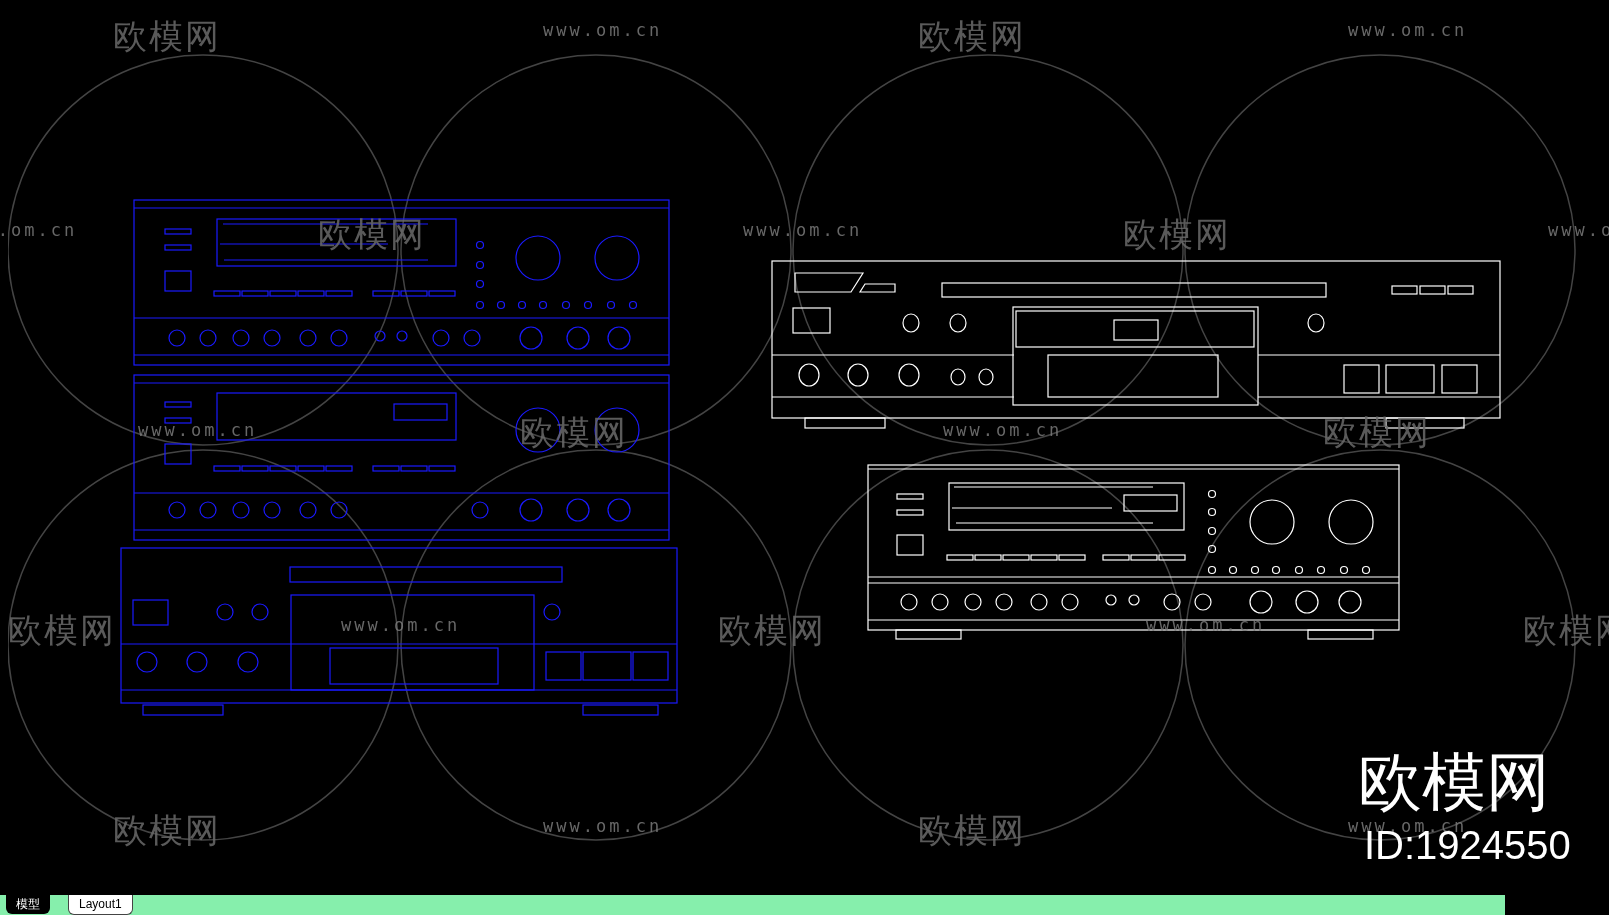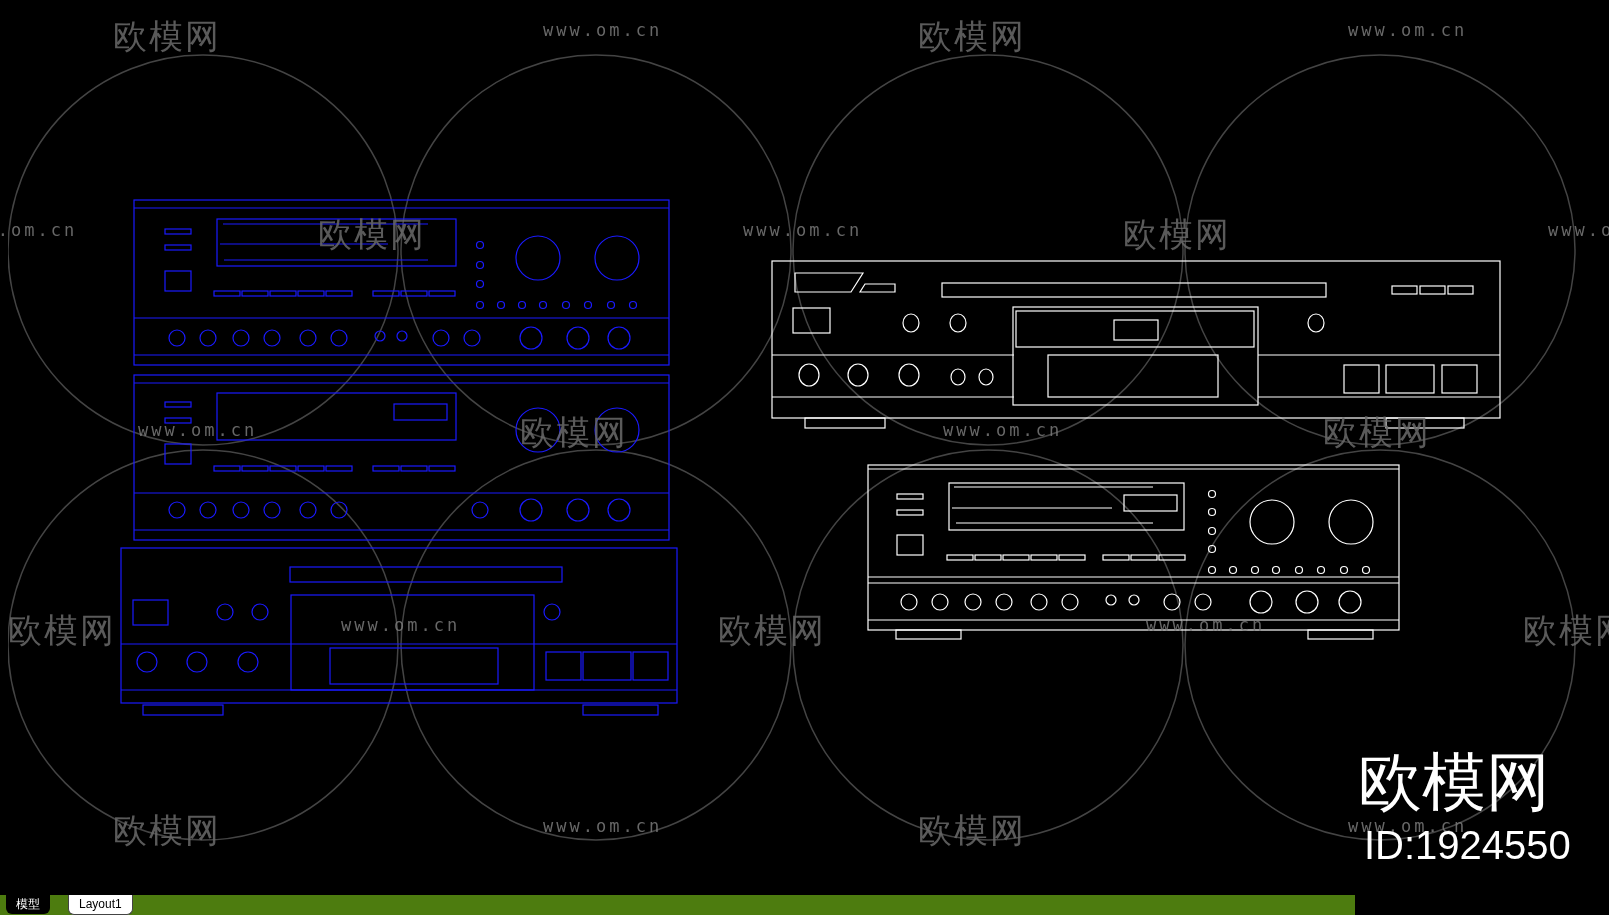--- a/index.html
+++ b/index.html
@@ -3,21 +3,21 @@
 <meta charset="utf-8">
 <style>
   html,body{margin:0;padding:0;background:#000;}
   body{width:1609px;height:915px;position:relative;overflow:hidden;font-family:"Liberation Sans",sans-serif;}
   #canvas{position:absolute;left:8px;top:0;width:1609px;height:895px;background:#000;}
   #canvas svg{position:absolute;left:0;top:0;}
   .wm-logo{position:absolute;color:#6a6a6a;font-size:34px;font-family:"DejaVu Sans",sans-serif;letter-spacing:2px;opacity:.85;white-space:nowrap;}
   .wm-url{position:absolute;color:#7a7a7a;font-size:17px;font-family:"DejaVu Sans Mono",monospace;letter-spacing:3px;opacity:.85;white-space:nowrap;}
   .brand{position:absolute;left:1350px;top:750px;color:#fff;font-size:64px;font-family:"DejaVu Sans",sans-serif;line-height:1;}
   .brand-id{position:absolute;left:1356px;top:825px;color:#fff;font-size:40px;font-family:"Liberation Sans",sans-serif;line-height:1;}
-  #tabbar{position:absolute;left:0;top:895px;width:1355px;height:20px;background:#4d7c0f;}
+  #tabbar{position:absolute;left:0;top:895px;width:1505px;height:20px;background:#86efac;}
   .tab{position:absolute;top:0;height:19px;font-size:12px;line-height:19px;padding:0 10px;}
   .tab-model{left:6px;background:#000;color:#fff;border-radius:0 0 6px 6px;}
   .tab-layout{left:68px;background:#fff;color:#000;border:1px solid #444;border-top:none;border-radius:0 0 6px 6px;}
 </style>
 </head>
 <body>
 
 <div id="canvas">
   <svg width="1609" height="895">
     <g fill="none" stroke="#555" stroke-width="1.5" opacity=".8">

